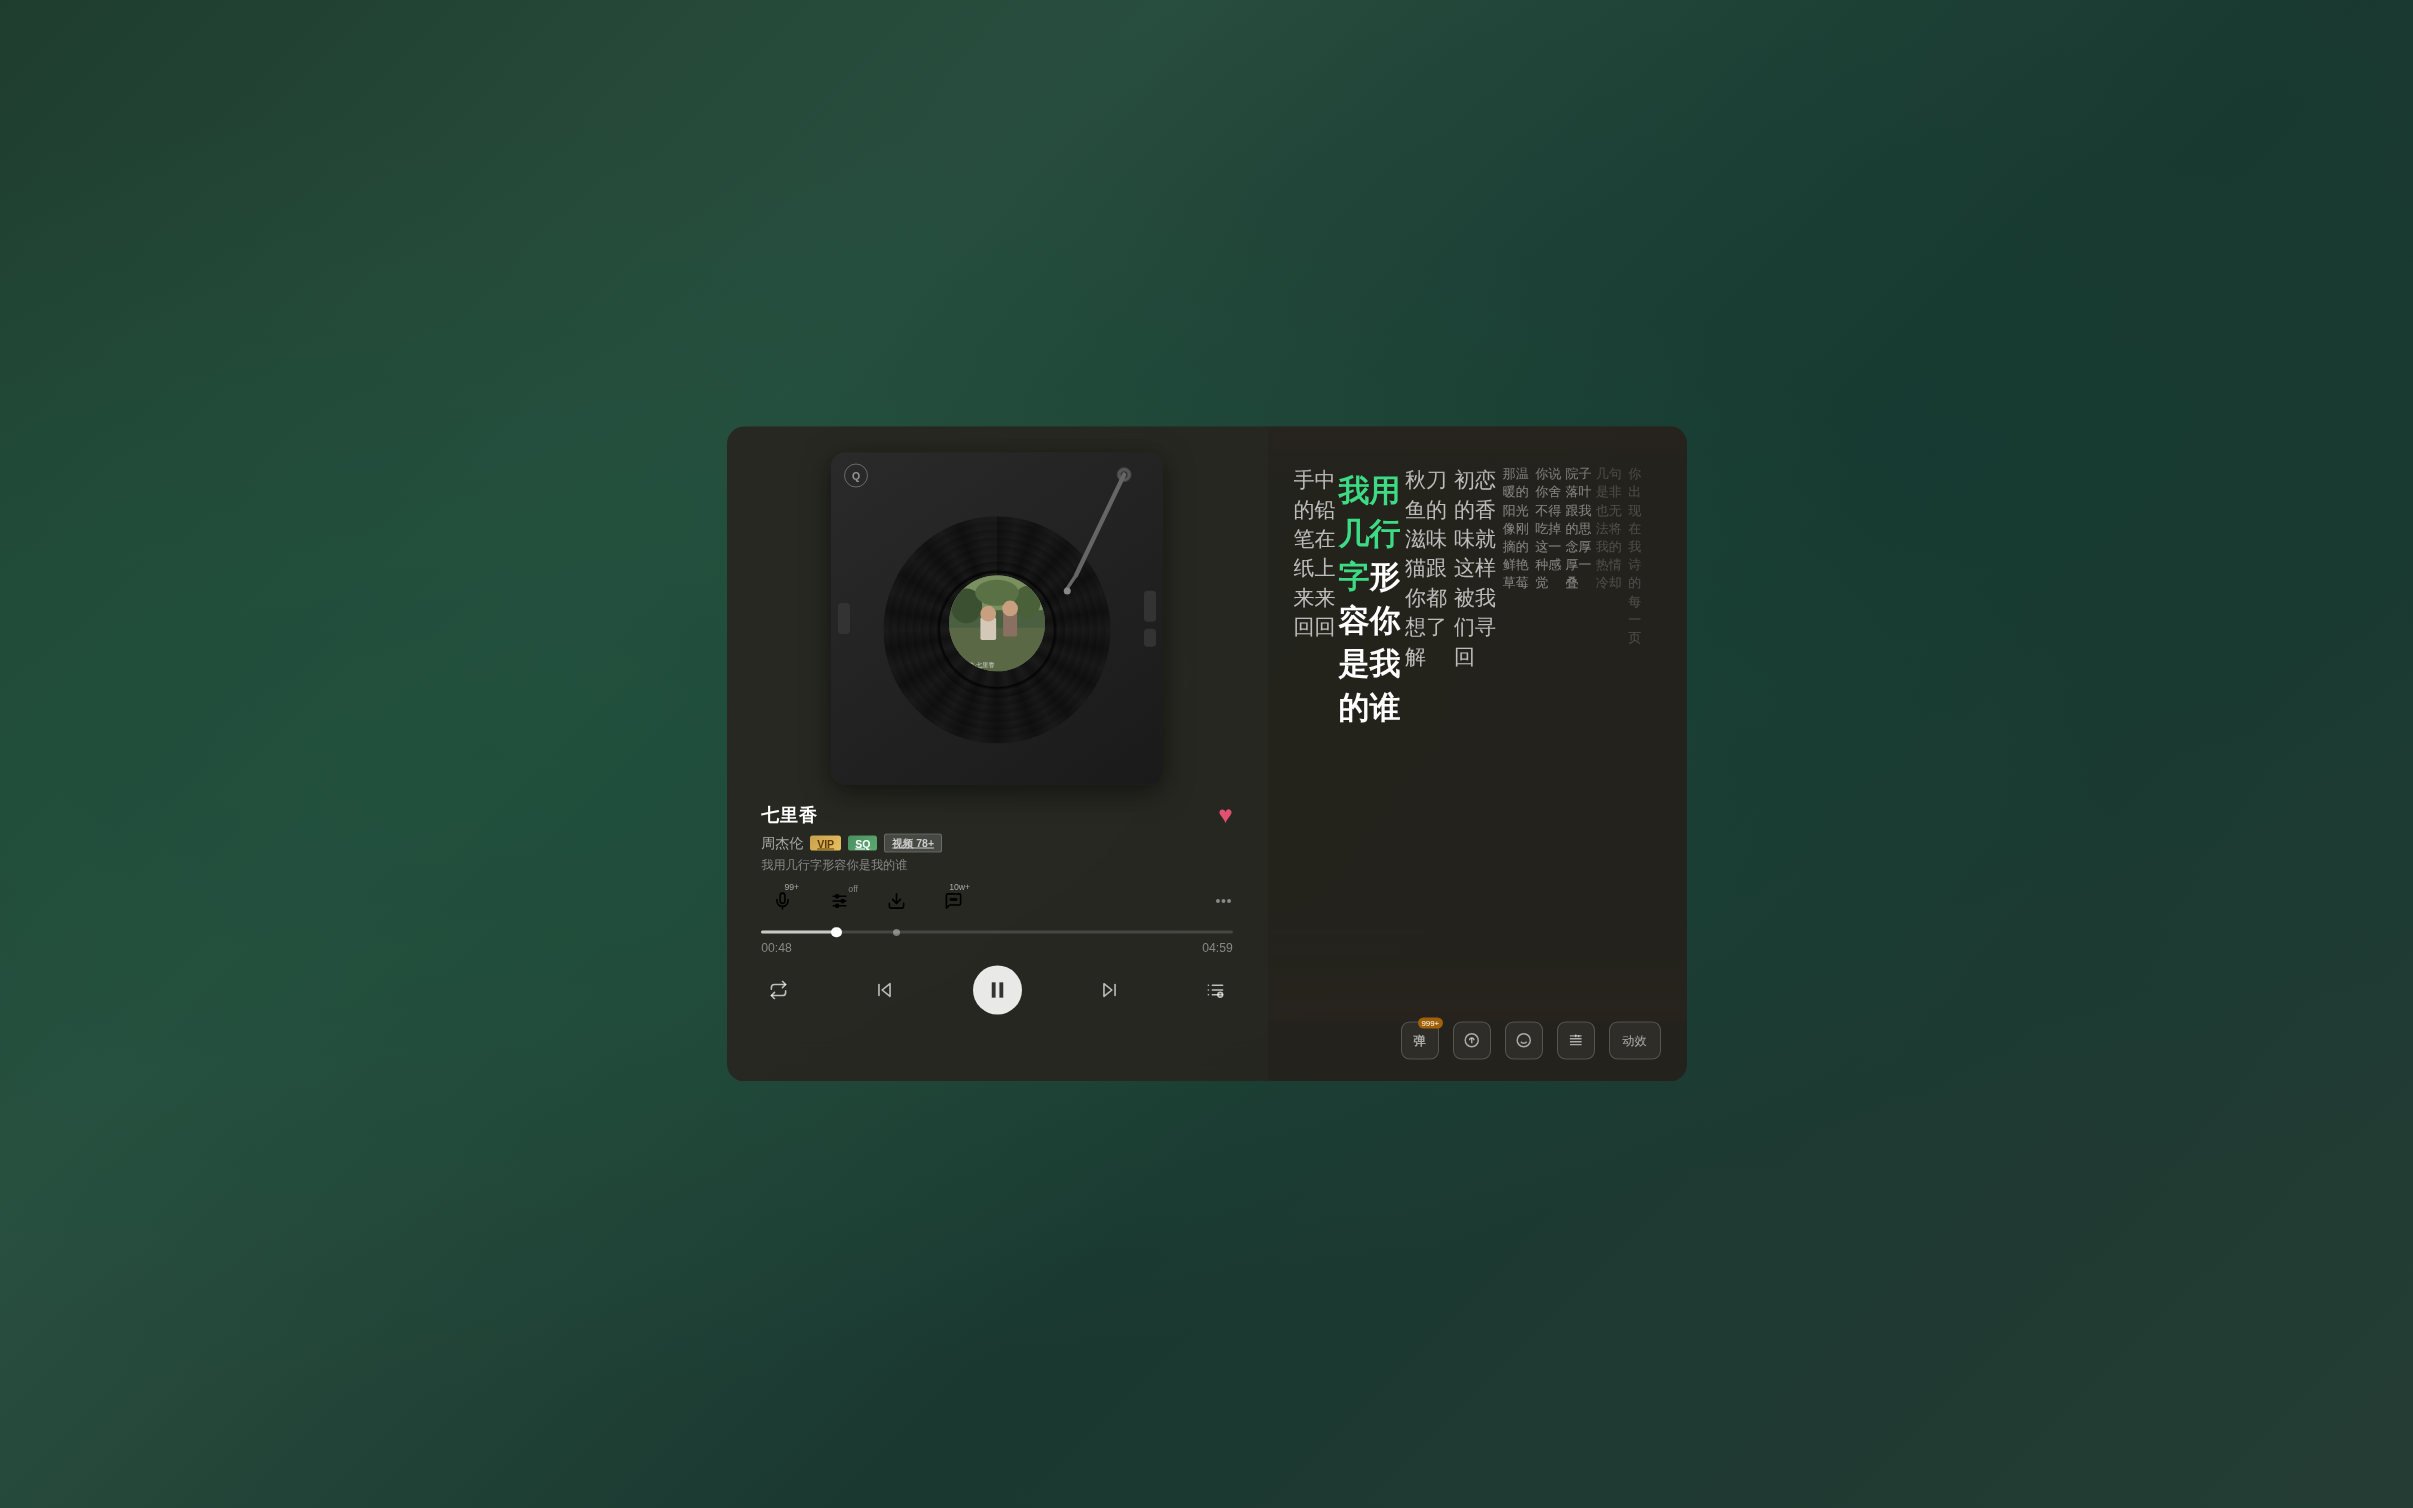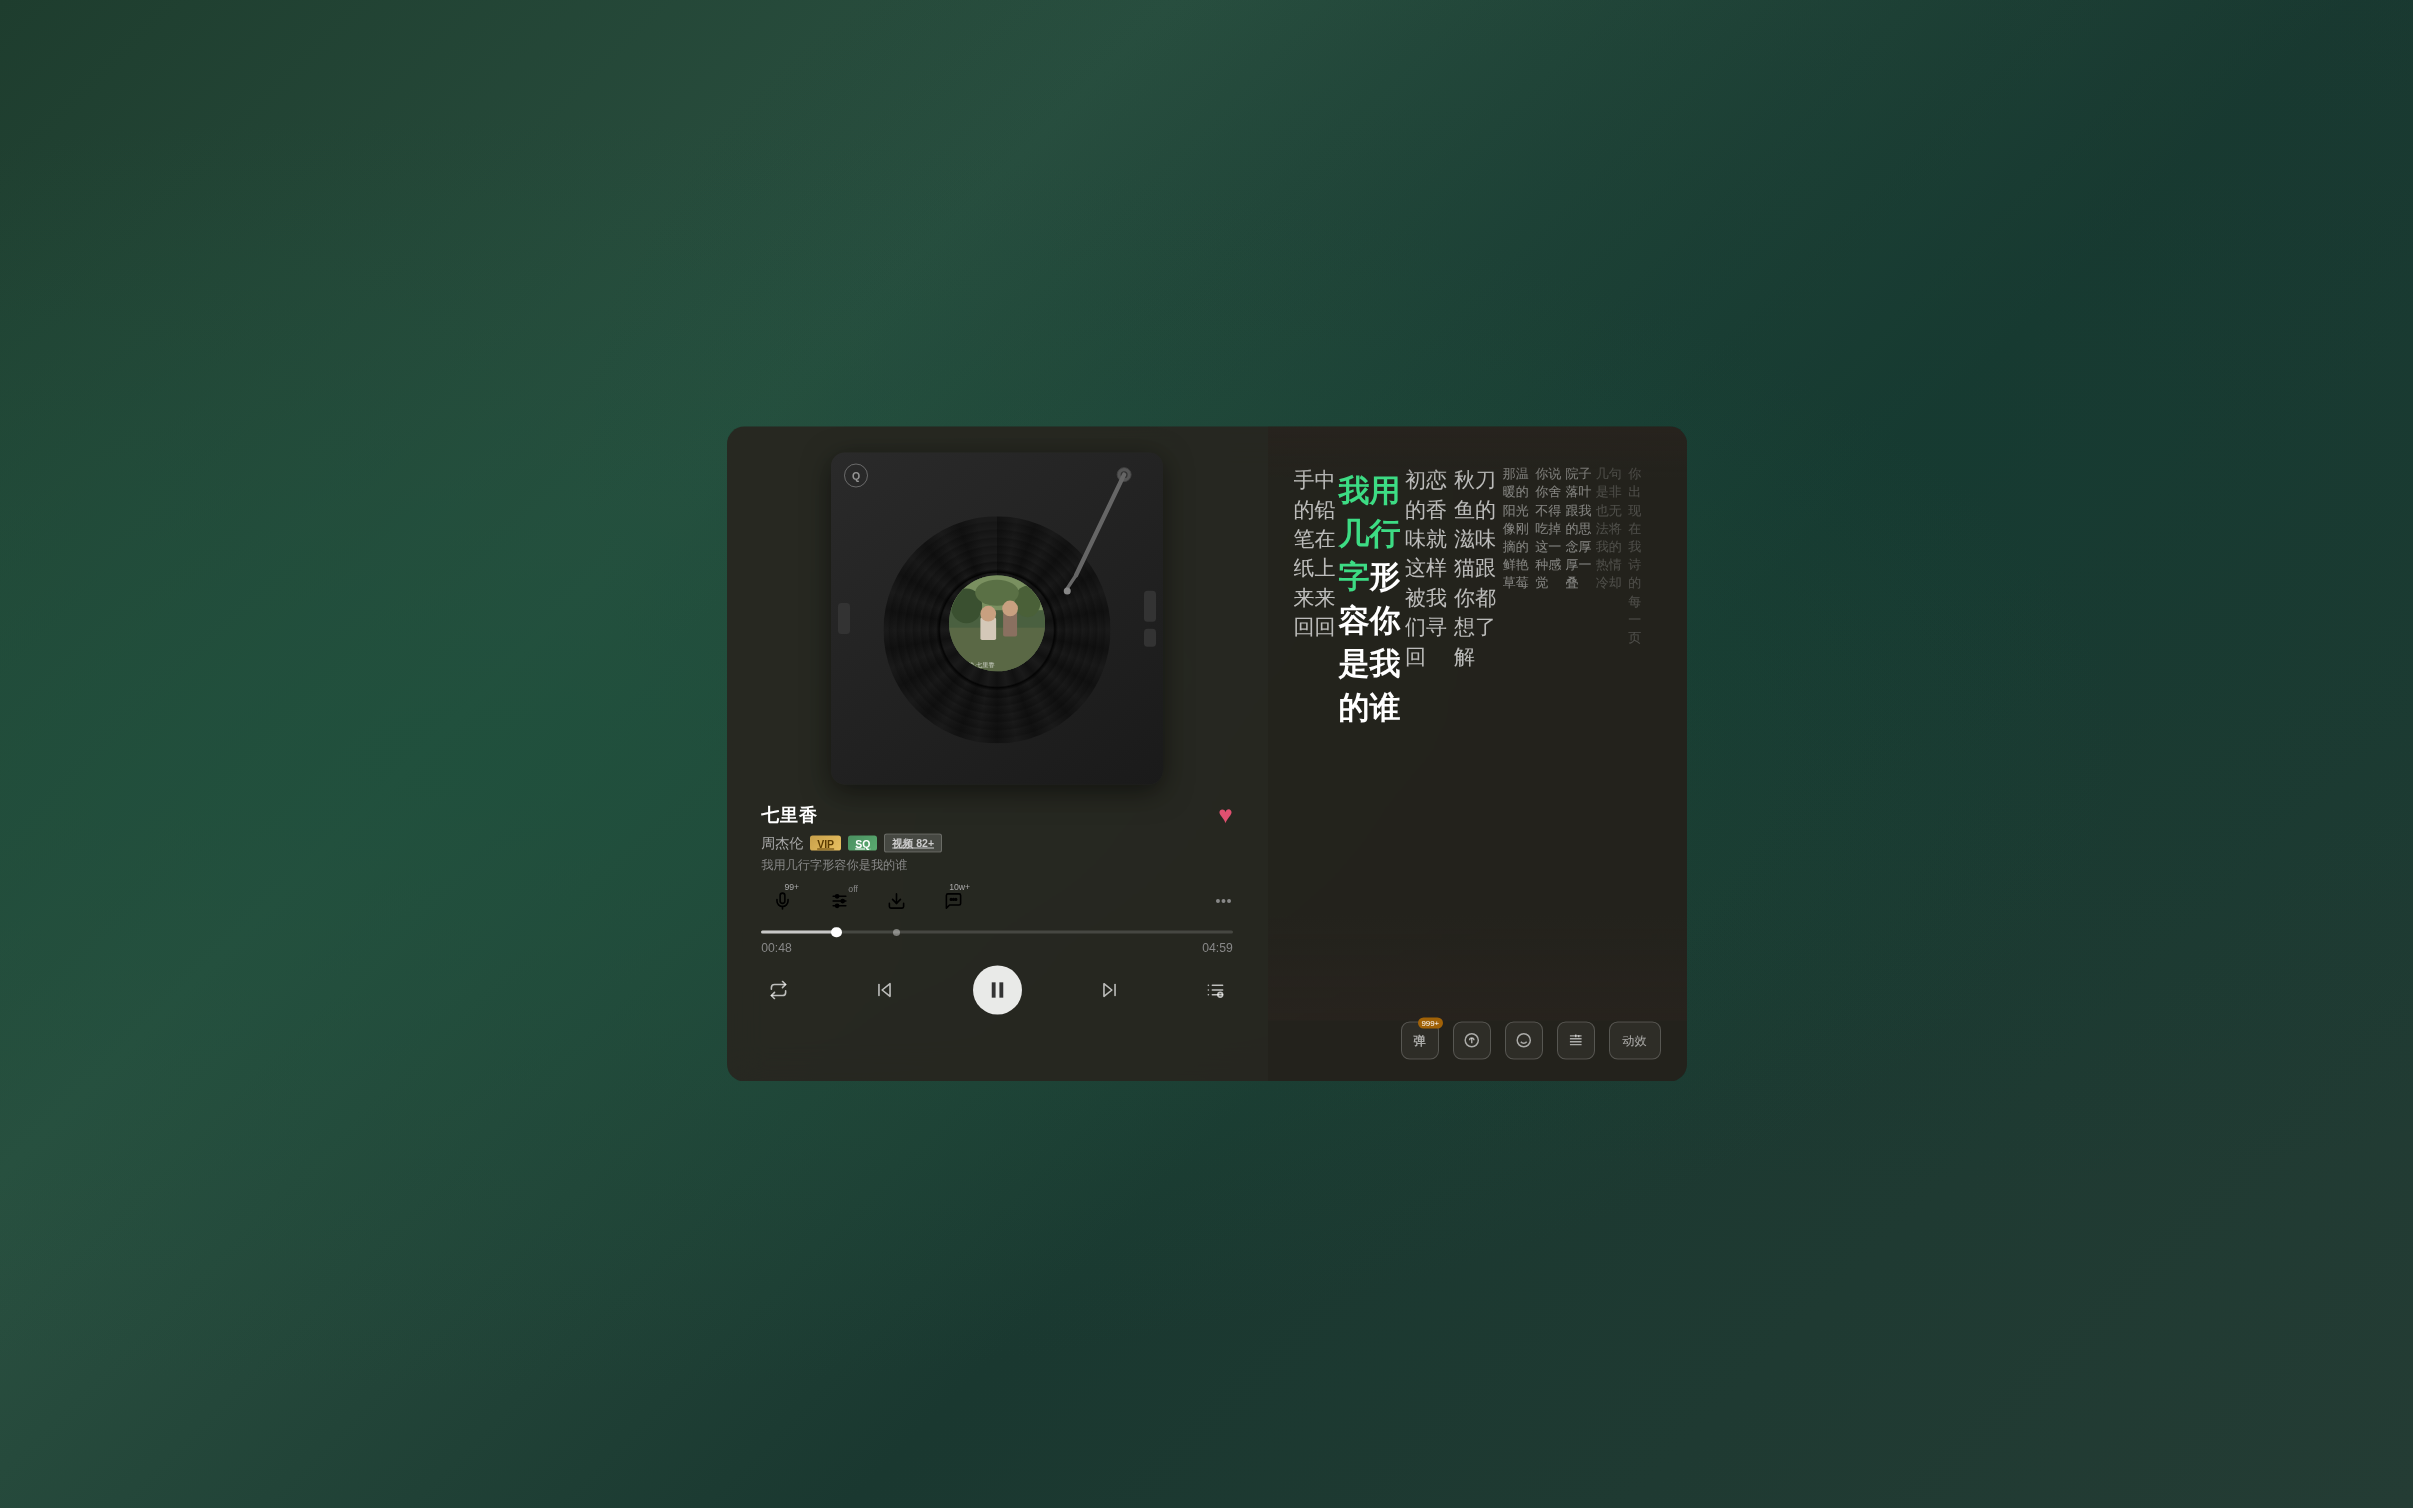--- a/index.html
+++ b/index.html
@@ -559,21 +559,21 @@
     <div class="song-info">
       <div class="song-title-row">
         <span class="song-title">七里香</span>
         <span class="heart-icon">♥</span>
       </div>
 
       <div class="song-artist-row">
         <span class="artist-name">周杰伦</span>
         <span class="badge badge-vip">VIP</span>
         <span class="badge badge-sq">SQ</span>
-        <span class="badge badge-video">视频 82+</span>
+        <span class="badge badge-video">视频 78+</span>
       </div>
 
       <div class="song-subtitle">我用几行字形容你是我的谁</div>
 
       <div class="action-buttons">
 
         <div class="action-btn">
           <div class="action-btn-icon">
             <svg class="icon-svg" viewBox="0 0 24 24">
                 <path d="M12 2a3 3 0 0 1 3 3v7a3 3 0 0 1-6 0V5a3 3 0 0 1 3-3z"></path>
@@ -699,24 +699,24 @@
 
       <div class="lyric-line near">
         <span>手中的铅笔在纸上来来回回</span>
       </div>
 
       <div class="lyric-line active">
         <span class="highlight">我用几行字</span><span>形容你是我的谁</span>
       </div>
 
       <div class="lyric-line near">
+        <span>秋刀鱼的滋味猫跟你都想了解</span>
+      </div>
+      <div class="lyric-line near">
         <span>初恋的香味就这样被我们寻回</span>
-      </div>
-      <div class="lyric-line near">
-        <span>秋刀鱼的滋味猫跟你都想了解</span>
       </div>
       <div class="lyric-line">
         <span>那温暖的阳光像刚摘的鲜艳草莓</span>
       </div>
       <div class="lyric-line">
         <span>你说你舍不得吃掉这一种感觉</span>
       </div>
       <div class="lyric-line">
         <span>院子落叶跟我的思念厚厚一叠</span>
       </div>

